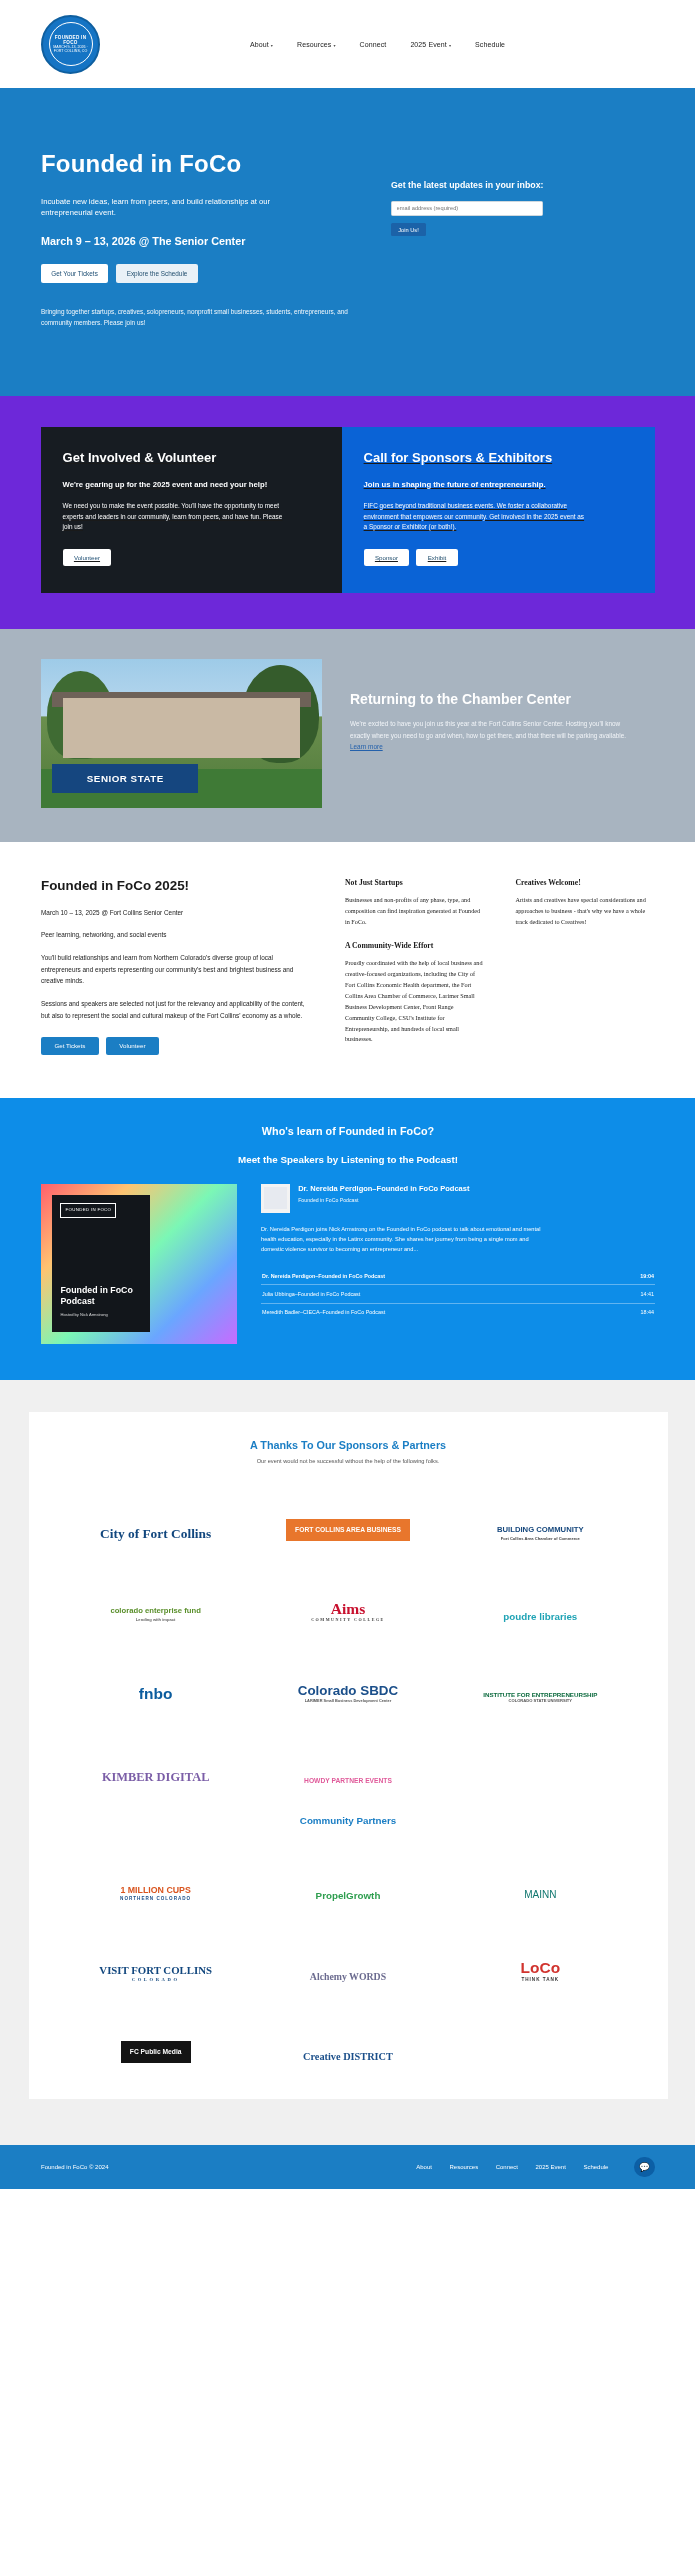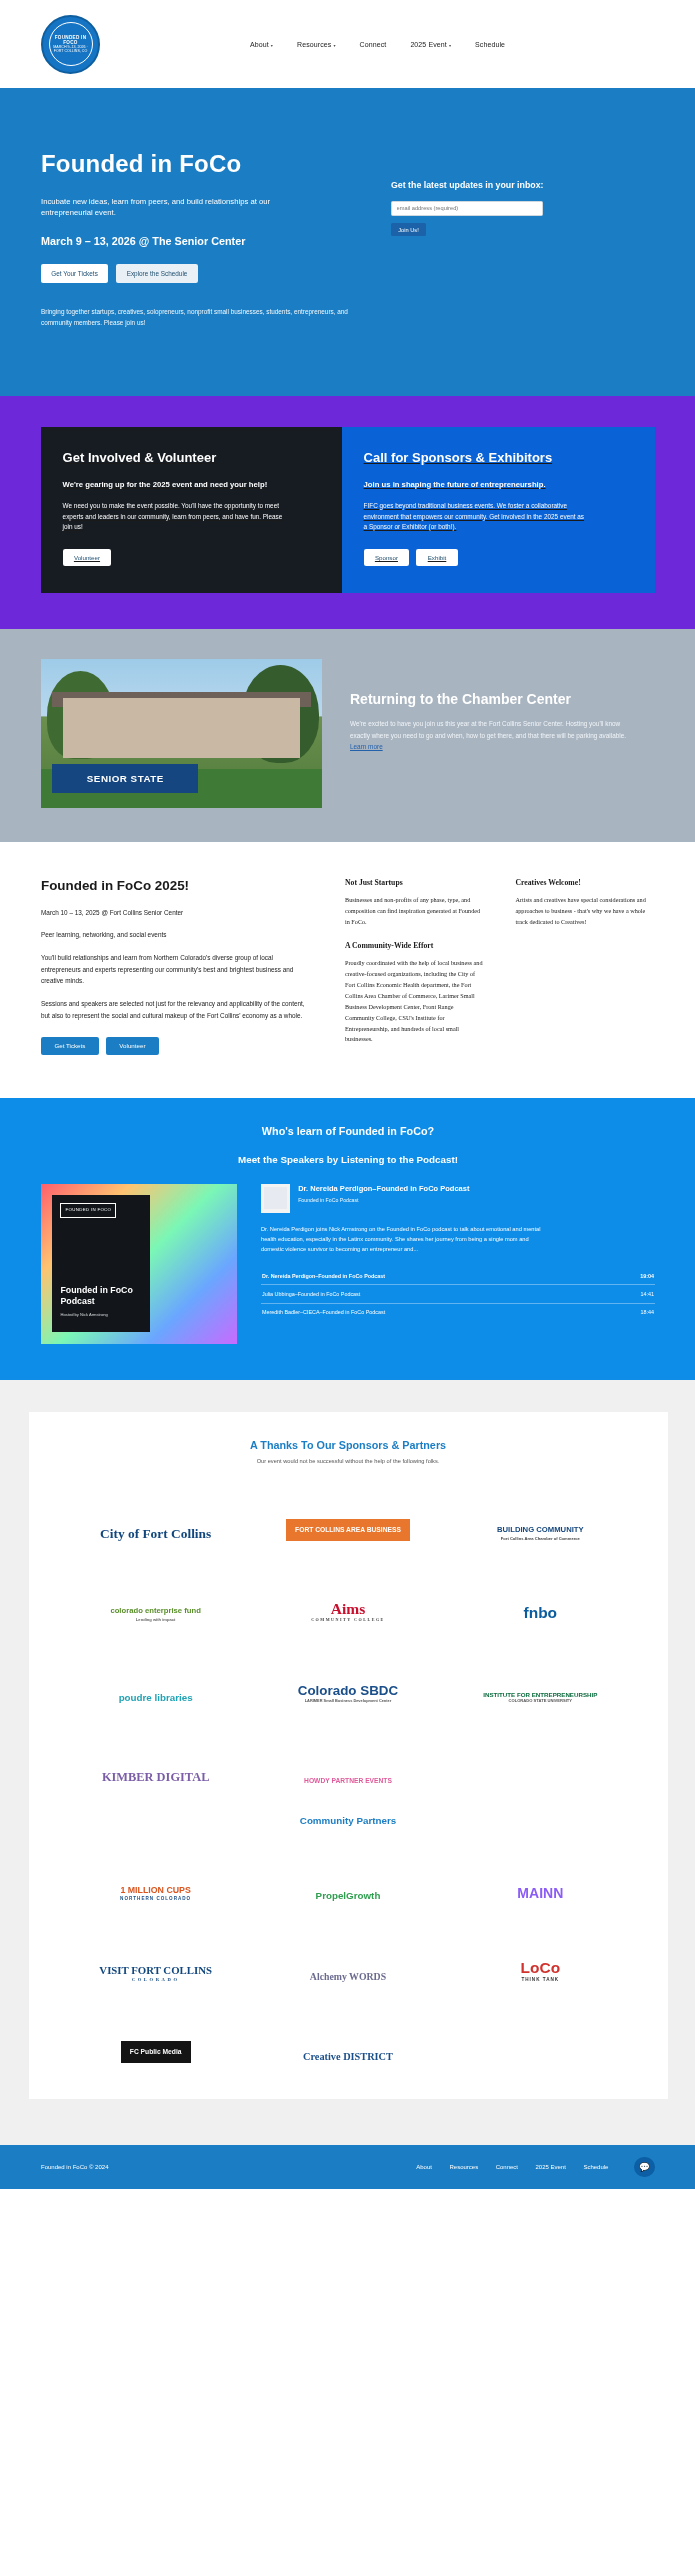--- a/index.html
+++ b/index.html
@@ -170,21 +170,21 @@
   .pl { color: #1fa3b5; font-size: 9.8px; }
   .tbank { background: #f0803c; color: #fff; font-size: 8.8px; padding: 8.2px 10.3px; border-radius: 4.1px; }
   .sbdc { color: #1b4f8a; font-size: 13.4px; }
   .sbdc .s { display: block; font-size: 3.9px; color: #555; }
   .ife { color: #0d6b3f; font-size: 6.2px; }
   .kd { color: #7b5ea7; font-size: 12.4px; font-family: "Liberation Serif", serif; }
   .hw { color: #e05a9a; font-size: 6.7px; }
   .mc { color: #d9541e; font-size: 8.8px; }
   .mc .s { display: block; font-size: 4.6px; color: #1b4f8a; letter-spacing: 1px; }
   .pg { color: #2e9e4f; font-size: 9.8px; }
-  .mainn { color: #8b5cf6; font-size: 14px; font-weight: bold; }
+  .mainn { color: #0f766e; font-size: 10px; font-weight: normal; }
   .vfc { color: #12477e; font-size: 10.8px; font-family: "Liberation Serif", serif; }
   .vfc .s { display: block; font-size: 4.6px; letter-spacing: 2.6px; }
   .alch { color: #6b6b8f; font-size: 9.8px; font-family: "Liberation Serif", serif; }
   .loco { color: #d1342f; font-size: 15.5px; }
   .loco .s { display: block; font-size: 4.6px; color: #333; letter-spacing: 1px; }
   .fcpm { background: #141414; color: #fff; padding: 7.2px 9.3px; font-size: 6.7px; }
   .cd { color: #1b4f8a; font-size: 10.3px; font-family: "Liberation Serif", serif; }
 
   
   .footer {
@@ -370,24 +370,24 @@
           <span class="s">Lending with impact</span>
         </div>
       </div>
       <div class="lg">
         <div class="lg-inner aims">
           <span>Aims</span>
           <span class="s">COMMUNITY COLLEGE</span>
         </div>
       </div>
       <div class="lg">
+        <div class="lg-inner pl">poudre libraries</div>
+      </div>
+      <div class="lg">
         <div class="lg-inner fnbo">fnbo</div>
-      </div>
-      <div class="lg">
-        <div class="lg-inner pl">poudre libraries</div>
       </div>
       <div class="lg">
         <div class="lg-inner sbdc">
           <span>Colorado SBDC</span>
           <span class="s">LARIMER Small Business Development Center</span>
         </div>
       </div>
       <div class="lg">
         <div class="lg-inner ife">
           <span>INSTITUTE FOR ENTREPRENEURSHIP</span>

